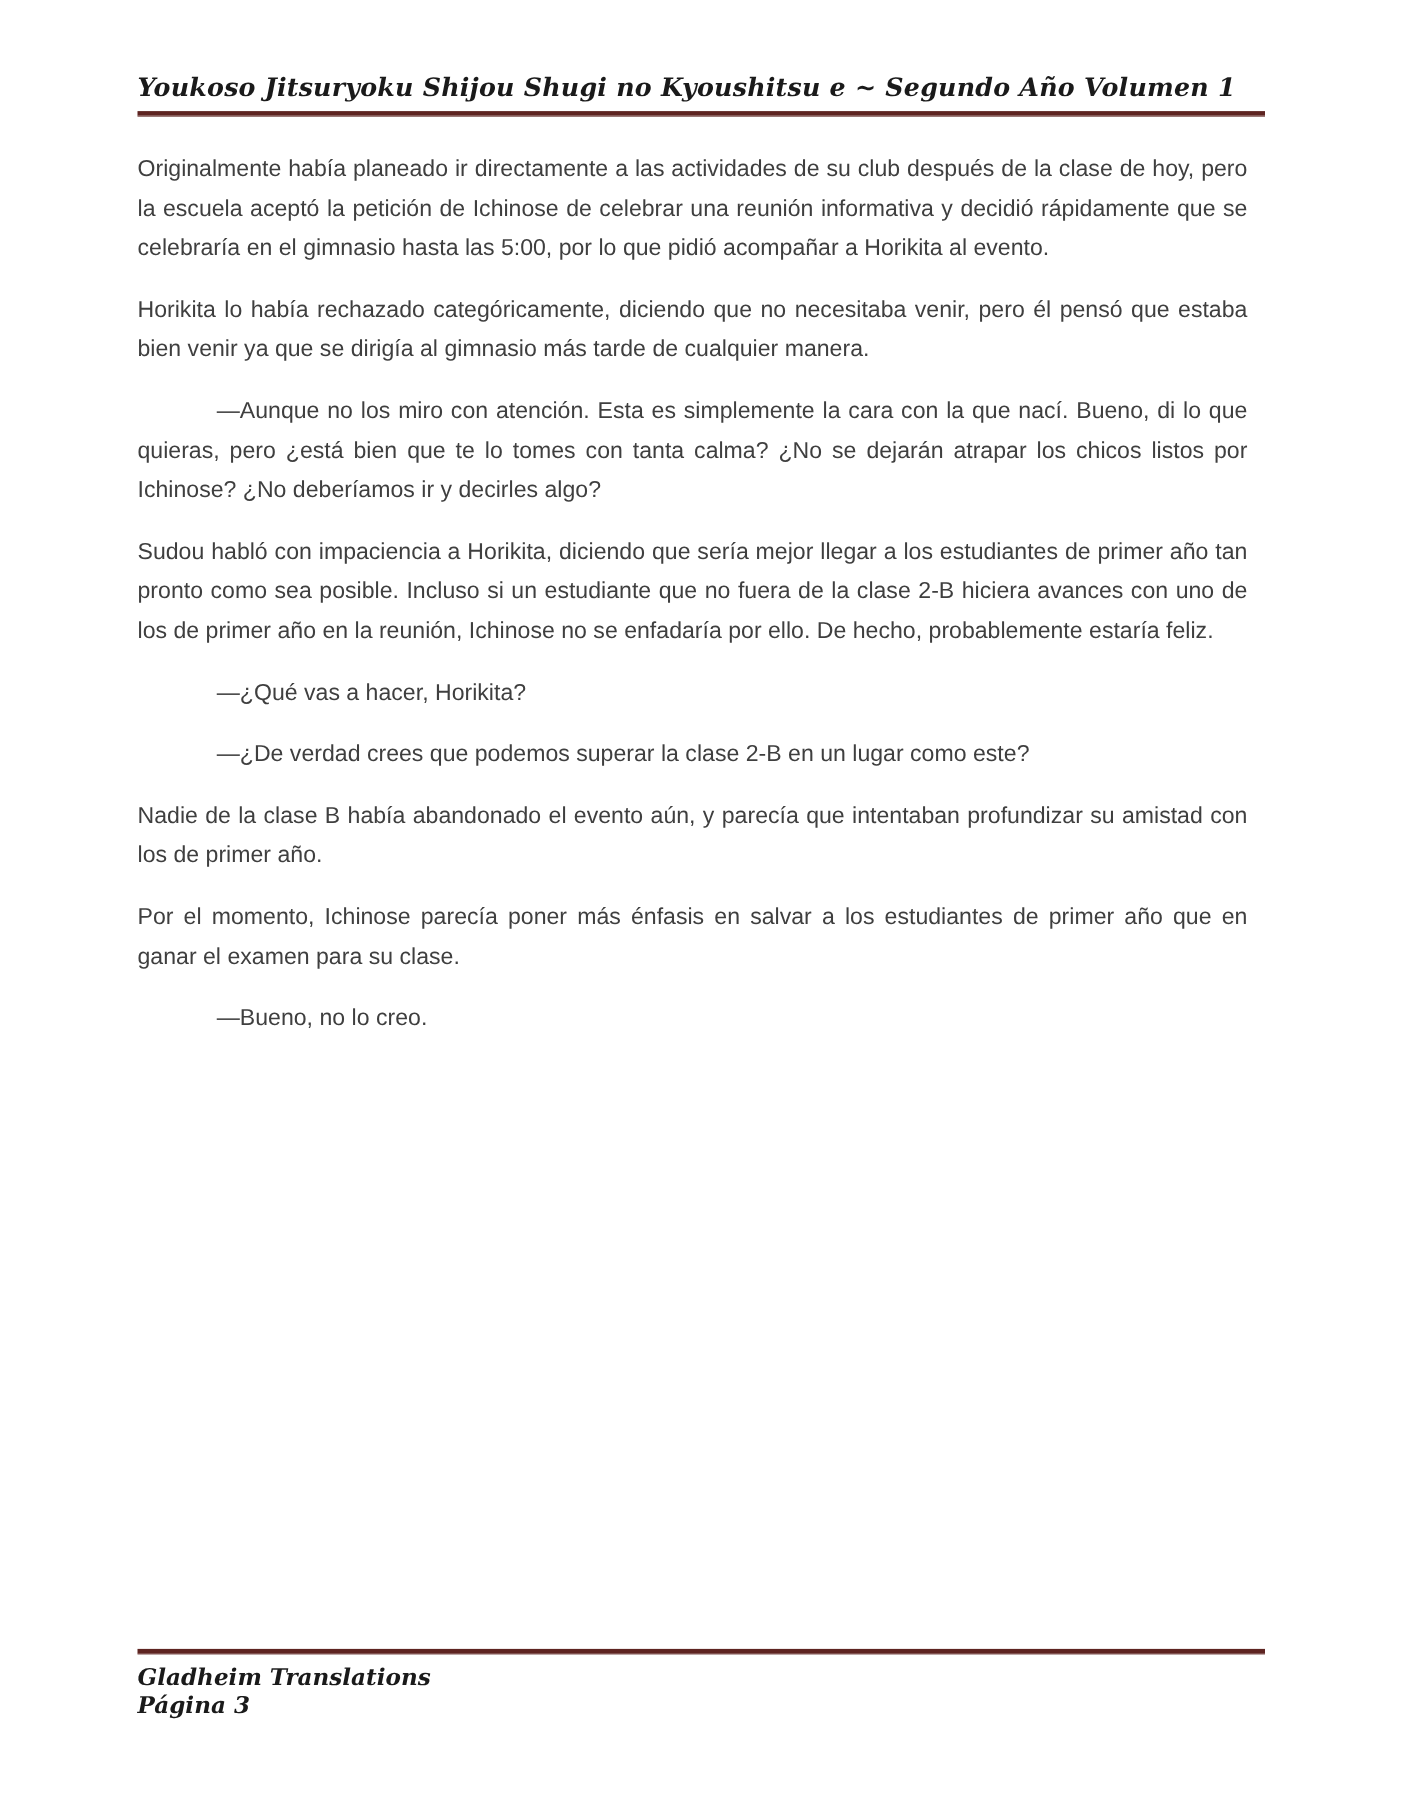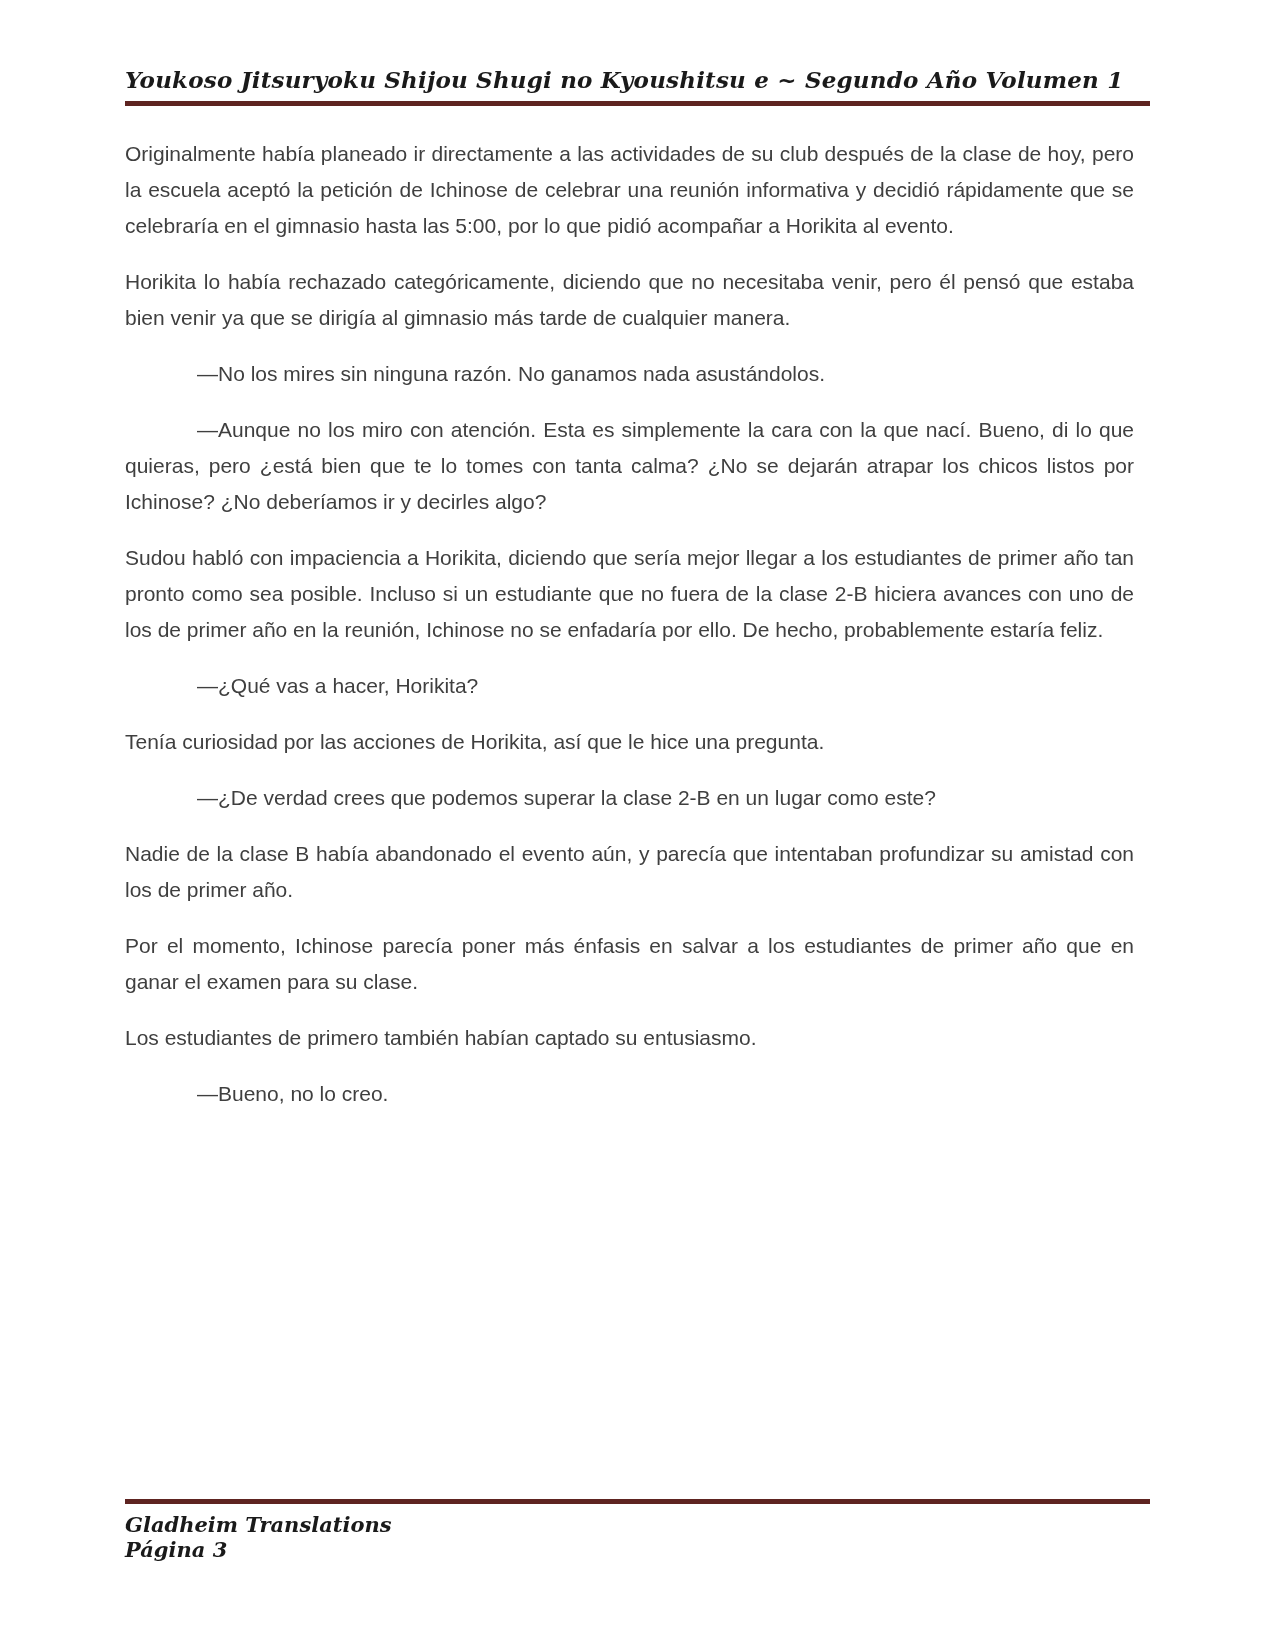--- a/index.html
+++ b/index.html
@@ -79,29 +79,26 @@
 <div class="page">
 
   <header class="header">
     <div class="header-title">Youkoso Jitsuryoku Shijou Shugi no Kyoushitsu e ~ Segundo Año Volumen 1</div>
     <div class="rule"></div>
   </header>
 
   <main class="doc-body">
       <p class="para normal">Originalmente había planeado ir directamente a las actividades de su club después de la clase de hoy, pero la escuela aceptó la petición de Ichinose de celebrar una reunión informativa y decidió rápidamente que se celebraría en el gimnasio hasta las 5:00, por lo que pidió acompañar a Horikita al evento.</p>
       <p class="para normal">Horikita lo había rechazado categóricamente, diciendo que no necesitaba venir, pero él pensó que estaba bien venir ya que se dirigía al gimnasio más tarde de cualquier manera.</p>
-      <p class="para dialogue">—No los mires sin ninguna razón. No ganamos nada asustándolos.</p>
       <p class="para dialogue">—Aunque no los miro con atención. Esta es simplemente la cara con la que nací. Bueno, di lo que quieras, pero ¿está bien que te lo tomes con tanta calma? ¿No se dejarán atrapar los chicos listos por Ichinose? ¿No deberíamos ir y decirles algo?</p>
       <p class="para normal">Sudou habló con impaciencia a Horikita, diciendo que sería mejor llegar a los estudiantes de primer año tan pronto como sea posible. Incluso si un estudiante que no fuera de la clase 2-B hiciera avances con uno de los de primer año en la reunión, Ichinose no se enfadaría por ello. De hecho, probablemente estaría feliz.</p>
       <p class="para dialogue">—¿Qué vas a hacer, Horikita?</p>
-      <p class="para normal">Tenía curiosidad por las acciones de Horikita, así que le hice una pregunta.</p>
       <p class="para dialogue">—¿De verdad crees que podemos superar la clase 2-B en un lugar como este?</p>
       <p class="para normal">Nadie de la clase B había abandonado el evento aún, y parecía que intentaban profundizar su amistad con los de primer año.</p>
       <p class="para normal">Por el momento, Ichinose parecía poner más énfasis en salvar a los estudiantes de primer año que en ganar el examen para su clase.</p>
-      <p class="para normal">Los estudiantes de primero también habían captado su entusiasmo.</p>
       <p class="para dialogue">—Bueno, no lo creo.</p>
     </main>
 
   <footer class="footer">
     <div class="rule"></div>
     <div class="footer-row">
       <span>Gladheim Translations</span>
       <span>Página 3</span>
     </div>
   </footer>

